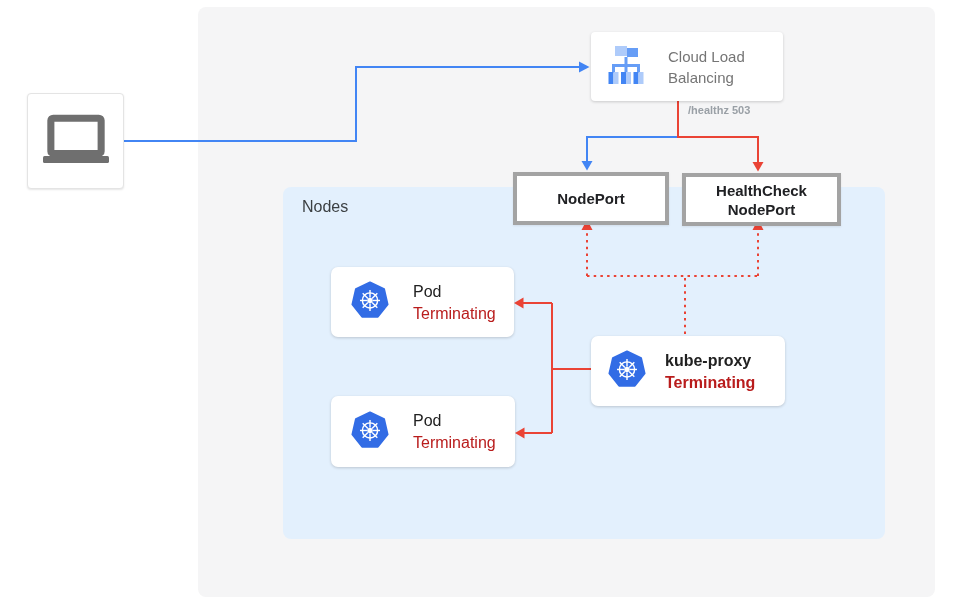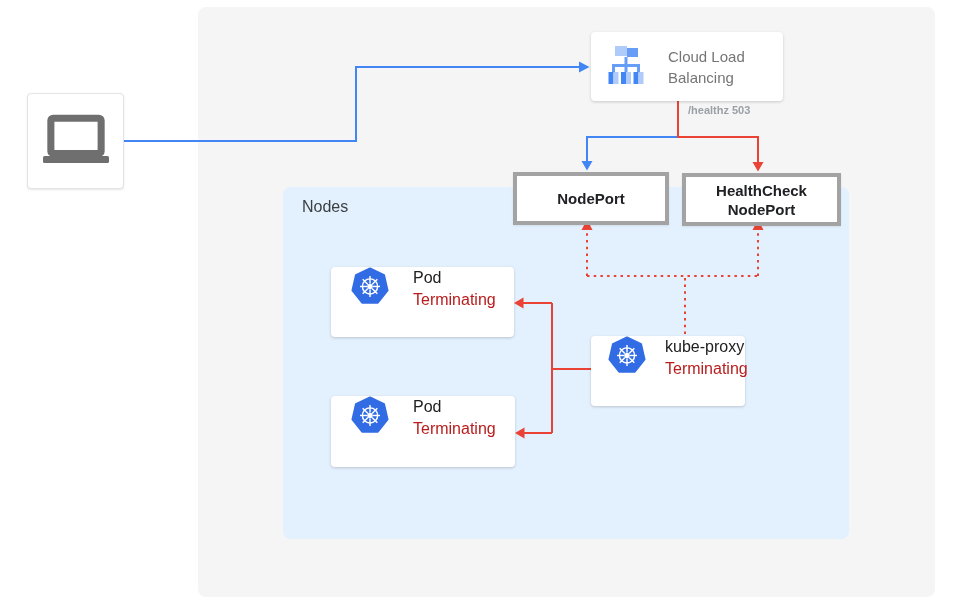--- a/index.html
+++ b/index.html
@@ -2,21 +2,21 @@
 <html><head>
 <meta charset="utf-8">
 <style>
   html,body{margin:0;padding:0;background:#ffffff;}
   body{font-family:"Liberation Sans","DejaVu Sans",sans-serif;}
   #canvas{position:relative;width:953px;height:612px;background:#ffffff;overflow:hidden;}
 
   .gray-panel{position:absolute;left:198px;top:7px;width:737px;height:590px;
     background:#f5f5f6;border-radius:8px;z-index:0;}
   .nodes-panel{position:absolute;left:283px;top:187px;width:566px;height:352px;
-    background:#e3f0fd;border-radius:8px;z-index:1;}
+    background:#e3f0fd;border-radius:8px;z-index:1;padding-left:36px;}
   .nodes-label{position:absolute;left:19px;top:11px;font-size:16px;color:#3c4043;}
 
   svg.connectors{position:absolute;left:0;top:0;z-index:2;}
 
   .card{position:absolute;background:#ffffff;border-radius:4px;z-index:3;
     box-shadow:0 1px 3px rgba(0,0,0,0.18);}
 
   .laptop-card{left:27px;top:93px;width:95px;height:94px;border:1px solid #e4e4e4;
     display:flex;align-items:center;justify-content:center;box-shadow:0 1px 2px rgba(0,0,0,0.10);}
 
@@ -24,24 +24,24 @@
   .clb-icon{margin-left:13px;flex:0 0 auto;}
   .clb-label{margin-left:20px;width:90px;font-size:15px;line-height:21px;color:#757575;}
 
   .port-box{position:absolute;background:#ffffff;border:4px solid #a3a3a3;border-radius:0;
     z-index:3;display:flex;align-items:center;justify-content:center;text-align:center;
     box-shadow:0 1px 2px rgba(0,0,0,0.08);}
   .nodeport-box{left:513px;top:172px;width:148px;height:45px;}
   .hcnp-box{left:682px;top:173px;width:151px;height:45px;}
   .port-label{font-weight:bold;font-size:15px;color:#202124;line-height:19px;width:120px;}
 
-  .entity-card{display:flex;}
+  .entity-card{display:flex;align-items:center;border-radius:7px;}
   .pod1-card{left:331px;top:267px;width:183px;height:70px;}
   .pod2-card{left:331px;top:396px;width:184px;height:71px;}
-  .kproxy-card{left:591px;top:336px;width:154px;height:70px;}
+  .kproxy-card{left:591px;top:336px;width:194px;height:70px;font-weight:bold;}
   .entity-icon{margin-left:20px;flex:0 0 auto;}
   .kproxy-card .entity-icon{margin-left:17px;}
   .entity-text{margin-left:24px;}
   .kproxy-card .entity-text{margin-left:19px;}
   .entity-title{font-size:16px;color:#212121;line-height:22px;}
   .entity-sub{font-size:16px;color:#b91c1c;line-height:21px;}
 
   .healthz-label{position:absolute;left:688px;top:104px;font-size:11px;font-weight:bold;
     color:#9aa0a6;z-index:3;}
 </style>

